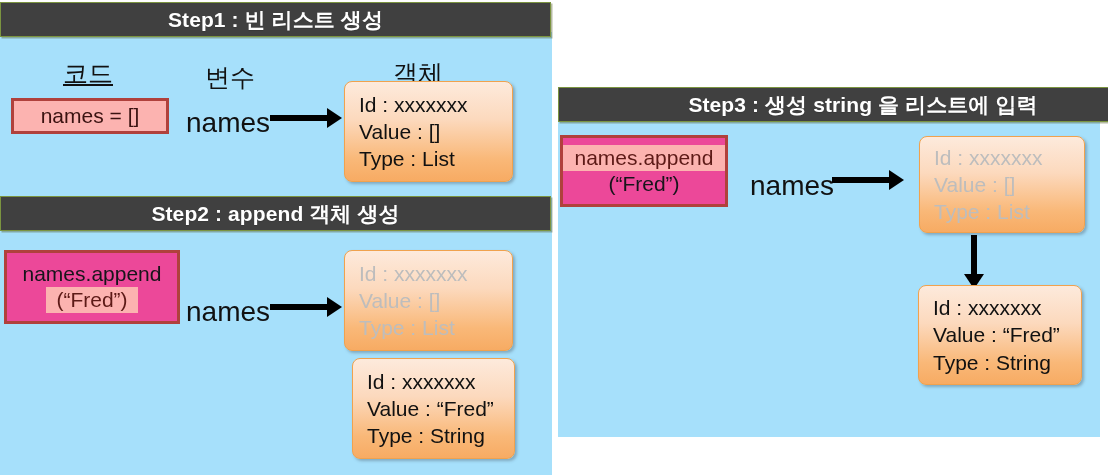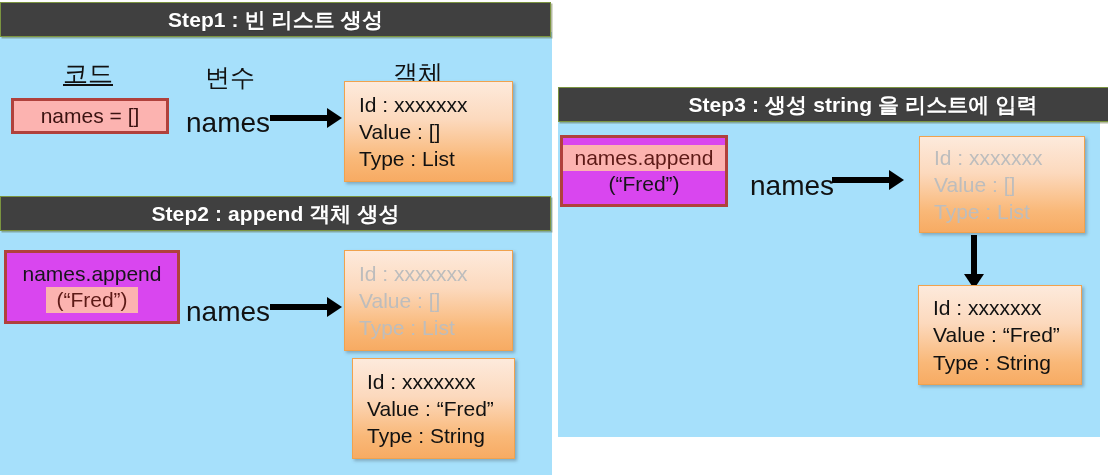--- a/index.html
+++ b/index.html
@@ -30,21 +30,21 @@
     white-space:nowrap;
   }
   .col-head.underline{ text-decoration:underline; text-underline-offset:2px;}
 
   
   .code-box{
     position:absolute;
     border:3px solid #b0413c;
     box-sizing:border-box;
     display:flex;flex-direction:column;justify-content:center;
-    background:#d946ef;
+    background:#ec4899;
   }
   .code-box.solid{background:#fcb3b0;}
   .code-line{
     text-align:center;
     font-size:21px;
     line-height:1.22;
     white-space:nowrap;
     color:#17151a;
   }
   .code-line.hl{
@@ -80,21 +80,21 @@
     position:absolute;left:0;width:0;height:0;
     border-left:10px solid transparent;border-right:10px solid transparent;
     border-top:15px solid #000;
   }
 
   
   .obj-box{
     position:absolute;
     background:linear-gradient(180deg,#fdeadc 0%,#fcd9bd 38%,#f9b878 78%,#f7ab63 100%);
     border:1px solid #f0a24e;
-    border-radius:0;
+    border-radius:8px;
     box-shadow:2px 2px 3px rgba(60,70,80,.35);
     box-sizing:border-box;
     padding:6px 0 6px 14px;
     display:flex;flex-direction:column;justify-content:center;
   }
   .obj-line{
     font-size:21px;line-height:1.30;white-space:nowrap;color:#111;
   }
   .obj-box.faded .obj-line{color:#bdbdbd;}
 </style>

